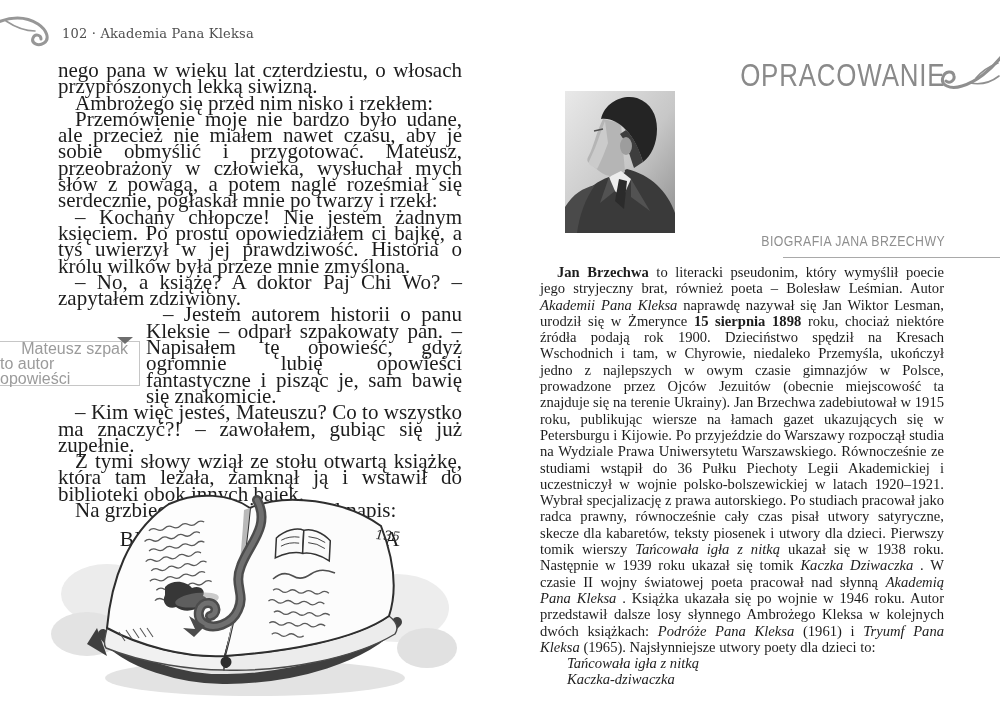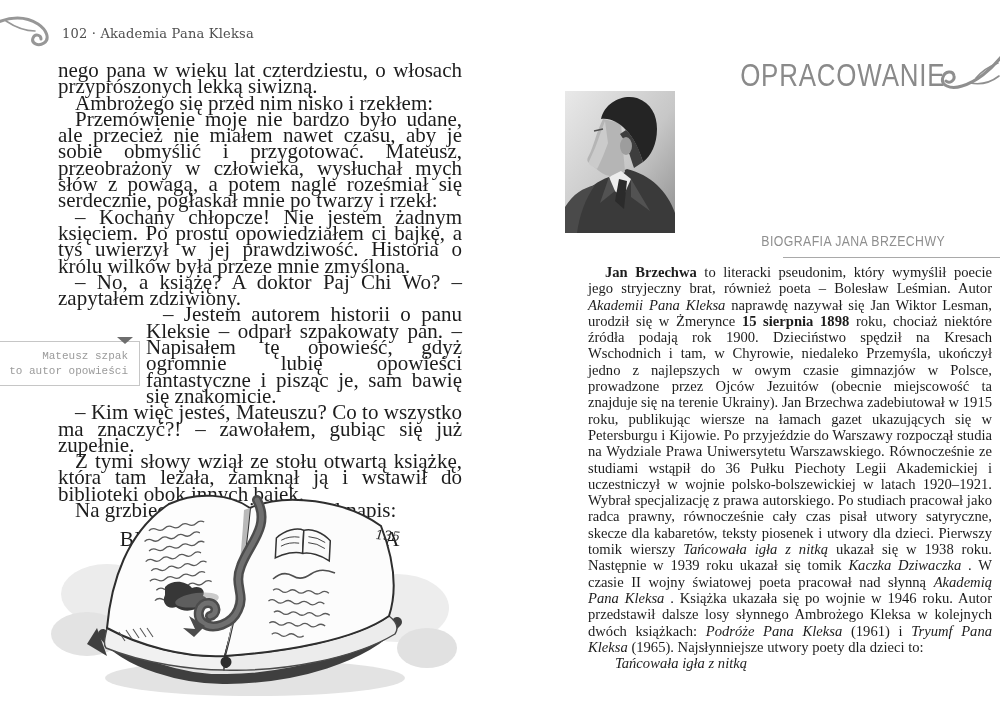--- a/index.html
+++ b/index.html
@@ -17,39 +17,39 @@
              font-size:21px;line-height:16.3px;text-align:justify;}
   .para{margin:0;text-indent:17px;}
   .para.noindent{text-indent:0;}
   .para.wrapped{margin-left:88px;}
   .spine-title{margin-top:13px;text-align:center;text-indent:0;letter-spacing:.8px;}
 
   
   .margin-note{position:absolute;left:0;top:341px;width:140px;height:45px;box-sizing:border-box;
                border:1px solid #c6c6c6;border-left:none;display:flex;flex-direction:column;
                justify-content:center;align-items:flex-end;padding-right:11px;
-               font-family:Liberation Mono, monospace;font-size:11px;line-height:15px;color:#9b9b9b;}
+               font-family:Liberation Sans, sans-serif;font-size:16px;line-height:15px;color:#9b9b9b;}
   .margin-note-arrow{position:absolute;left:117px;top:337px;width:0;height:0;
                border-left:8px solid transparent;border-right:8px solid transparent;
                border-top:7px solid #6e6e6e;}
 
   
   .illustration{position:absolute;left:45px;top:482px;width:420px;height:224px;}
 
   
   .opracowanie{position:absolute;top:57px;right:55px;font-family:"Liberation Sans",sans-serif;
                font-size:32px;color:#8a8a8a;letter-spacing:1px;white-space:nowrap;
                transform:scaleX(.81);transform-origin:100% 50%;}
   .portrait{position:absolute;left:565px;top:91px;width:110px;height:142px;}
   .bio-subheading{position:absolute;top:232px;right:55px;font-family:"Liberation Sans",sans-serif;
                font-size:15px;color:#8f8f8f;letter-spacing:.5px;white-space:nowrap;
                transform:scaleX(.82);transform-origin:100% 50%;}
   .bio-rule{position:absolute;top:257px;left:783px;right:0;height:1px;background:#a9a9a9;}
 
-  .right-body{position:absolute;left:588px;top:264px;width:404px;
+  .right-body{position:absolute;left:540px;top:264px;width:404px;
               font-size:14.6px;line-height:16.3px;text-align:justify;}
   .bio-para{margin:0;text-indent:17px;}
   .seg-b{font-weight:bold;}
   .seg-i{font-style:italic;}
   .work-line{margin:0;margin-left:27px;font-style:italic;text-indent:0;}
 </style>
 </head>
 <body>
 
 <div class="canvas">
@@ -197,15 +197,16 @@
       <span class="seg-i">Kaczka Dziwaczka</span>
       <span>. W czasie II wojny światowej poeta pracował nad słynną </span>
       <span class="seg-i">Akademią Pana Kleksa</span>
       <span>. Książka ukazała się po wojnie w 1946 roku. Autor przedstawił dalsze losy słynnego Ambrożego Kleksa w kolejnych dwóch książkach: </span>
       <span class="seg-i">Podróże Pana Kleksa</span>
       <span> (1961) i </span>
       <span class="seg-i">Tryumf Pana Kleksa</span>
       <span> (1965). Najsłynniejsze utwory poety dla dzieci to:</span>
     </p>
     <p class="work-line">Tańcowała igła z nitką</p>
+    <p class="work-line">Kaczka-dziwaczka</p>
   </div>
 
 </div>
 
 </body></html>

